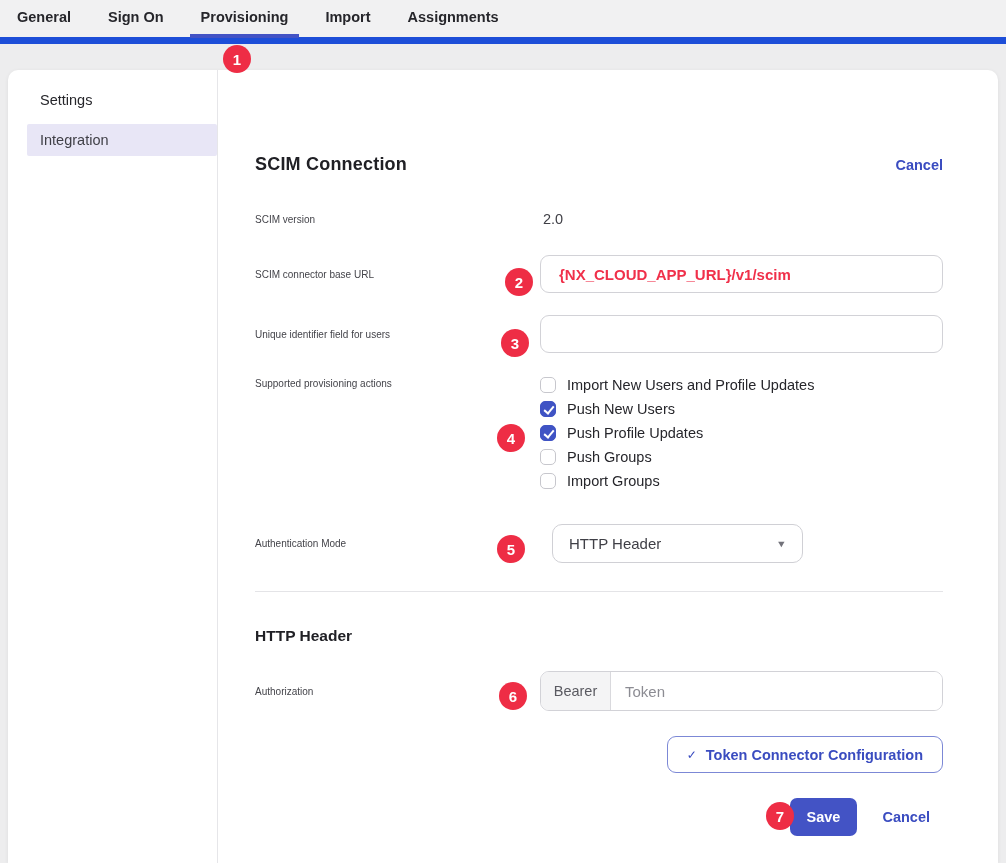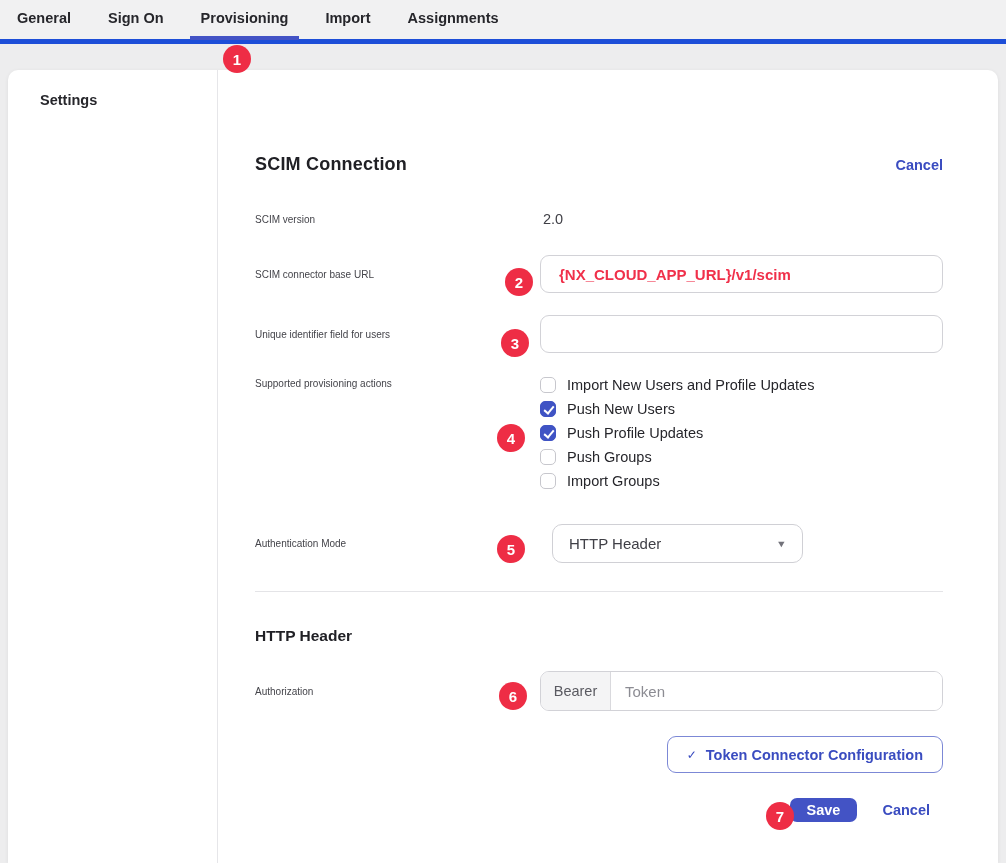--- a/index.html
+++ b/index.html
@@ -16,21 +16,21 @@
     font-family:"Liberation Sans", sans-serif;
     background:#ededee;
     color:#202025;
     position:relative;
     overflow:hidden;
   }
   
   .tabbar{
     height:44px;
     background:#f1f1f2;
-    border-bottom:5px solid #1d4ed8;
+    border-bottom:7px solid #1d4ed8;
     display:flex;
     align-items:stretch;
     padding-left:6px;
   }
   .tab{
     display:flex;align-items:center;
     padding:0 11px;
     margin-right:15px;
     font-size:14.5px;font-weight:700;color:#26262b;
     cursor:pointer;
@@ -58,21 +58,21 @@
   }
   
   .sidebar{
     width:210px;
     border-right:1px solid #e6e6e9;
     padding-top:22px;
     flex-shrink:0;
   }
   .sidebar-heading{
     padding-left:32px;
-    font-size:14.5px;font-weight:700;color:#26262b;
+    font-size:14.5px;font-weight:400;color:#26262b;
     margin-bottom:16px;
   }
   .sidebar-item{
     margin-left:19px;
     padding:8px 0 8px 13px;
     font-size:14.5px;color:#3f3f46;
     cursor:pointer;
   }
   .sidebar-item.active{background:var(--lavender);border-radius:2px;}
   
@@ -165,21 +165,21 @@
     background:#fff;color:var(--accent-text);
     font-family:"Liberation Sans", sans-serif;
     font-size:14.5px;font-weight:700;
     display:flex;align-items:center;gap:9px;
     padding:0 19px;cursor:pointer;
   }
   .btn-check{font-size:12px;font-weight:400;color:var(--accent-text);}
   
   .footer-row{display:flex;justify-content:flex-end;align-items:center;gap:25px;padding-right:13px;}
   .btn-primary{
-    height:24px;padding:0 17px;
+    height:38px;padding:0 17px;
     background:var(--accent);color:#fff;
     border:none;border-radius:7px;
     font-family:"Liberation Sans", sans-serif;
     font-size:14.5px;font-weight:700;cursor:pointer;
   }
 </style>
 </head>
 <body>
 
 <nav class="tabbar">
@@ -195,20 +195,21 @@
 <div class="badge" style="left:501px;top:329px;">3</div>
 <div class="badge" style="left:497px;top:424px;">4</div>
 <div class="badge" style="left:497px;top:535px;">5</div>
 <div class="badge" style="left:499px;top:682px;">6</div>
 <div class="badge" style="left:766px;top:802px;">7</div>
 
 <div class="card">
 
   <aside class="sidebar">
     <div class="sidebar-heading">Settings</div>
+    <div class="sidebar-item active">Integration</div>
   </aside>
 
   <main class="content">
 
     <div class="title-row">
       <h1 class="page-title">SCIM Connection</h1>
       <a class="link">Cancel</a>
     </div>
 
     <div class="form-row row-version">

